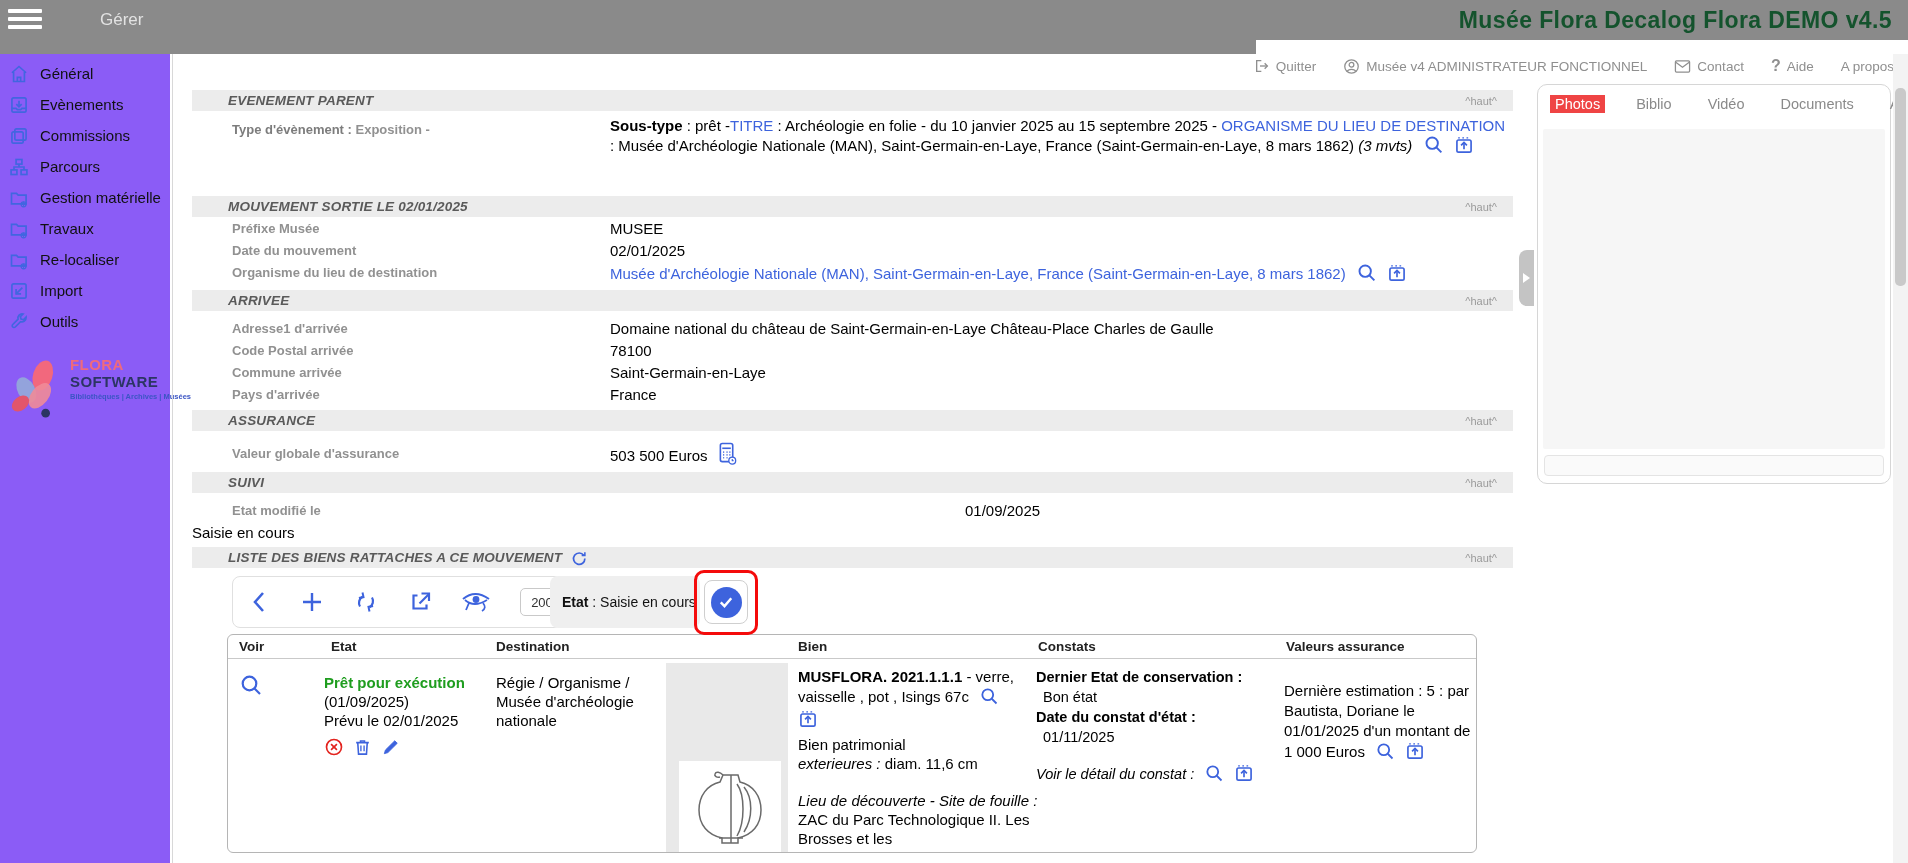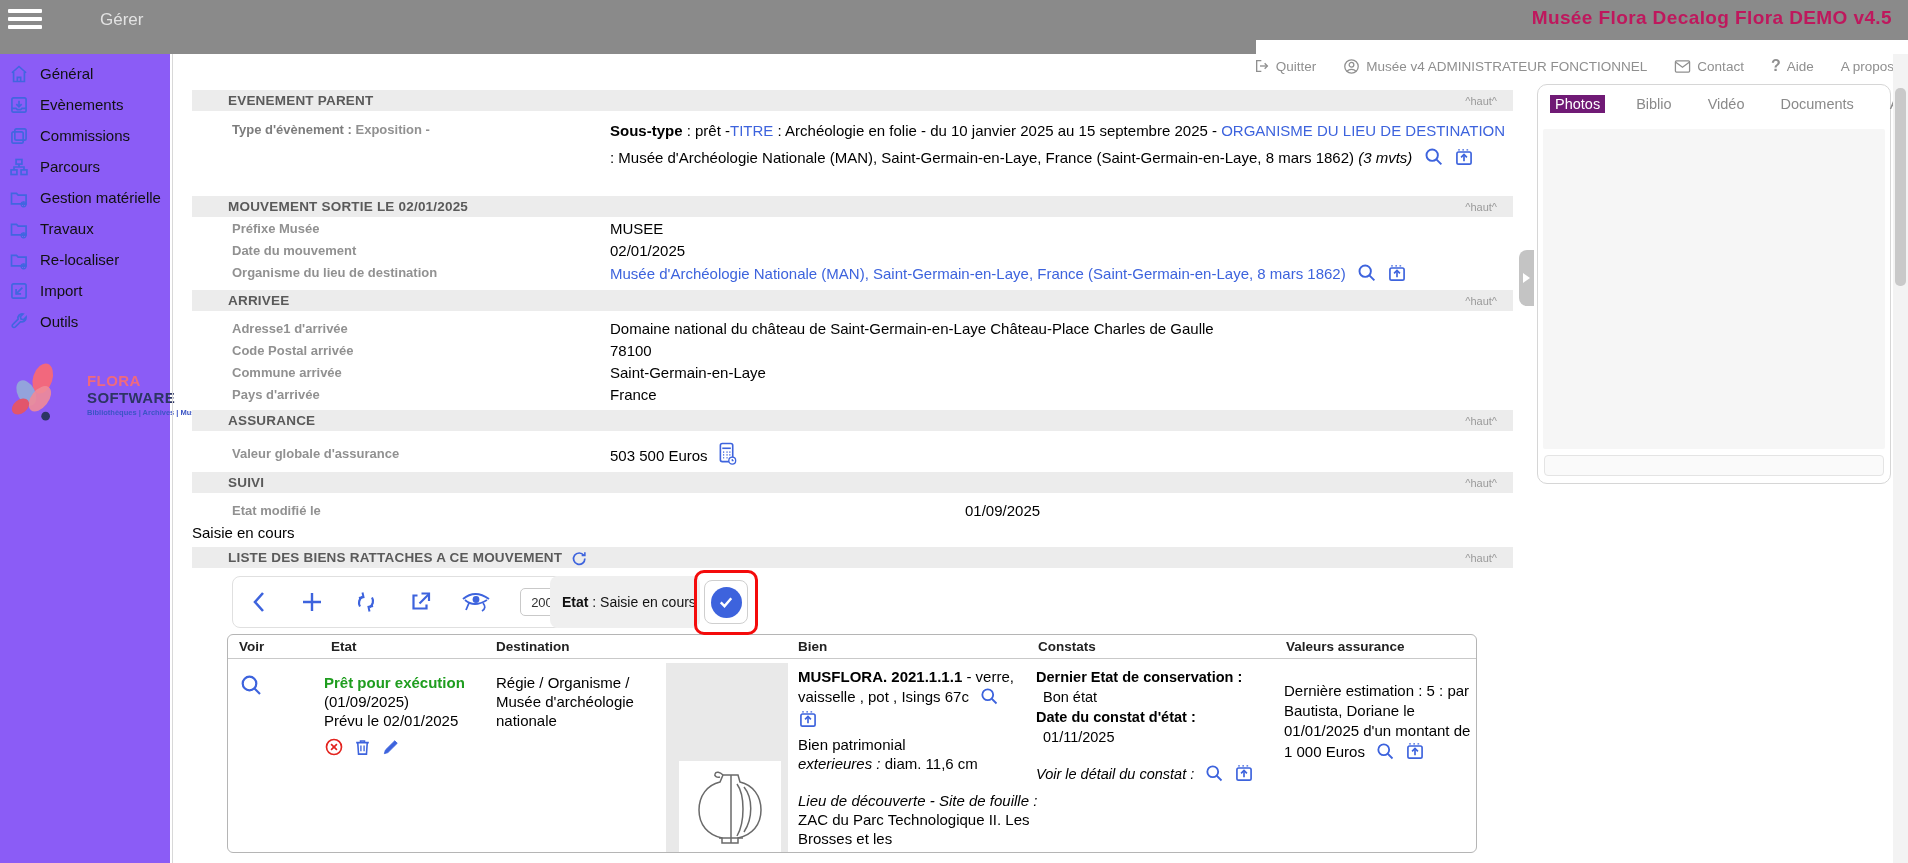--- a/index.html
+++ b/index.html
@@ -7,57 +7,57 @@
   body { font-family:"Liberation Sans", sans-serif; background:#fff; }
   #app { position:relative; width:1908px; height:863px; overflow:hidden; background:#fff; }
   .abs { position:absolute; }
 
   
   .topbar { left:0; top:0; width:1908px; height:40px; background:#8a8a8a; }
   .topbar-ext { left:0; top:40px; width:1256px; height:14px; background:#8a8a8a; }
   .hamburger { left:8px; top:9px; width:34px; height:22px; cursor:pointer; }
   .hamburger div { height:4px; background:#fff; border-radius:1px; margin-bottom:4px; }
   .menu-label { left:56px; top:10px; color:#e2e2e2; font-size:17px;margin-left:44px; }
-  .app-title { right:16px; top:7px; color:#be185d; font-size:19px; font-weight:bold; letter-spacing:.4px; }
+  .app-title { right:16px; top:7px; color:#14532d; font-size:23px; font-weight:bold; letter-spacing:.4px; }
 
   
   .userbar { right:14px; top:54px; height:24px; display:flex; align-items:center; gap:27px;
              color:#8f8f8f; font-size:13.5px; }
   .userbar .ulink { display:flex; align-items:center; gap:6px; cursor:pointer; white-space:nowrap; }
   .uicon { display:inline-flex; }
   .qmark { font-size:16px; color:#8f8f8f; font-weight:bold; }
 
   
   .sidebar { left:0; top:54px; width:170px; height:809px; background:#8b5cf6; }
   .side-item { display:flex; align-items:center; gap:11px; height:31px; padding-left:8px;
                font-size:15px; color:#111; cursor:pointer; }
   .side-icon { display:inline-flex; width:21px; justify-content:center; }
   .side-list { padding-top:4px; }
   .vdivider { left:172px; top:54px; width:1px; height:809px; background:#d8d8d8; }
 
-  .logo { left:6px; top:356px; width:160px; height:76px; display:flex; align-items:center; gap:23px; }
+  .logo { left:6px; top:356px; width:160px; height:76px; display:flex; align-items:flex-start; gap:6px; }
   .logo-text .l1 { font-size:15px; font-weight:bold; letter-spacing:.4px; }
   .logo-text .flora { color:#ef6a7d; } .logo-text .soft { color:#2c3563; }
   .logo-text .tag { font-size:7.5px; font-weight:bold; color:#3b55c4; margin-top:2px; white-space:nowrap; }
 
   
   .content { left:192px; top:84px; width:1321px; }
   .secbar { height:21px; background:#ececec; display:flex; align-items:center; justify-content:space-between;
             padding:0 16px 0 36px; }
-  .secbar .st { font-size:13.5px; font-weight:bold; color:#5a5a5a; letter-spacing:.2px; display:flex; align-items:center; gap:8px; }
+  .secbar .st { font-size:13.5px; font-weight:bold; color:#5a5a5a; letter-spacing:.2px; display:flex; align-items:center; gap:8px;font-style:italic; }
   .haut { font-size:11px; color:#9a9a9a; cursor:pointer; }
   .frow { display:flex; height:22px; align-items:center; font-size:15px; color:#000; }
   .flabel { width:418px; padding-left:40px; font-size:13px; font-weight:bold; color:#919191; }
   .flabel-wide { width:773px; padding-left:40px; font-size:13px; font-weight:bold; color:#919191; }
   .link { color:#3d63dd; cursor:pointer; }
   .icon-inline { display:inline-flex; vertical-align:-4px; margin-left:6px; cursor:pointer; }
 
   .evrow { display:flex; margin-top:6px; height:74px; }
   .evrow .flabel { padding-top:5px; }
-  .evval { width:900px; font-size:15px; line-height:27px; color:#000; }
+  .evval { width:900px; font-size:15px; line-height:17px; color:#000; }
 
   
   .toolbar { position:relative; height:52px; margin-top:8px; }
   .tb-card { position:absolute; left:40px; top:0; width:330px; height:52px; background:#fff;
              border:1px solid #e0e0e0; border-radius:8px; display:flex; align-items:center;
              padding-left:16px; gap:29px; }
   .tb-ic { display:inline-flex; cursor:pointer; }
   .tb-count { width:44px; height:28px; border:1px solid #c9c9c9; border-radius:5px; text-align:center;
               font-size:13px; color:#333; font-family:"Liberation Sans",sans-serif; }
   .tb-chip { position:absolute; left:358px; top:0; width:150px; height:52px; background:#efefef;
@@ -96,21 +96,21 @@
   .c-val { padding-top:22px; line-height:20px; width:190px; }
   .itl { font-style:italic; }
   .bld { font-weight:bold; }
   .gap-line { height:18px; }
 
   
   .panel { left:1537px; top:84px; width:354px; height:400px; background:#fff; border:1px solid #d6d6d6;
            border-radius:10px; }
   .ptabs { display:flex; align-items:center; padding:10px 0 0 12px; font-size:14.5px; color:#8a8a8a; }
   .ptab { cursor:pointer; padding:1px 5px; white-space:nowrap; }
-  .ptab.active { background:#701a75; color:#fff; }
+  .ptab.active { background:#ef4444; color:#fff; }
   .psep { width:1px; height:17px; background:#dcdcdc; margin:0 13px; }
   .parea { position:absolute; left:5px; right:5px; top:44px; bottom:34px; background:#f6f6f6; border-radius:2px; }
   .pfoot { position:absolute; left:6px; right:6px; bottom:7px; height:21px; background:#fafafa;
            border:1px solid #e4e4e4; border-radius:4px; }
   .collapse-handle { left:1519px; top:250px; width:15px; height:56px; background:#c4c4c4;
                      border-radius:8px 0 0 8px; display:flex; align-items:center; justify-content:center; cursor:pointer; }
   .collapse-handle .tri { width:0; height:0; border-top:5px solid transparent; border-bottom:5px solid transparent;
                           border-left:7px solid #fff; }
   .scroll-track { left:1893px; top:54px; width:15px; height:809px; background:#f3f3f3; }
   .scroll-thumb { left:1895px; top:88px; width:11px; height:198px; background:#c9c9c9; border-radius:5px; }

